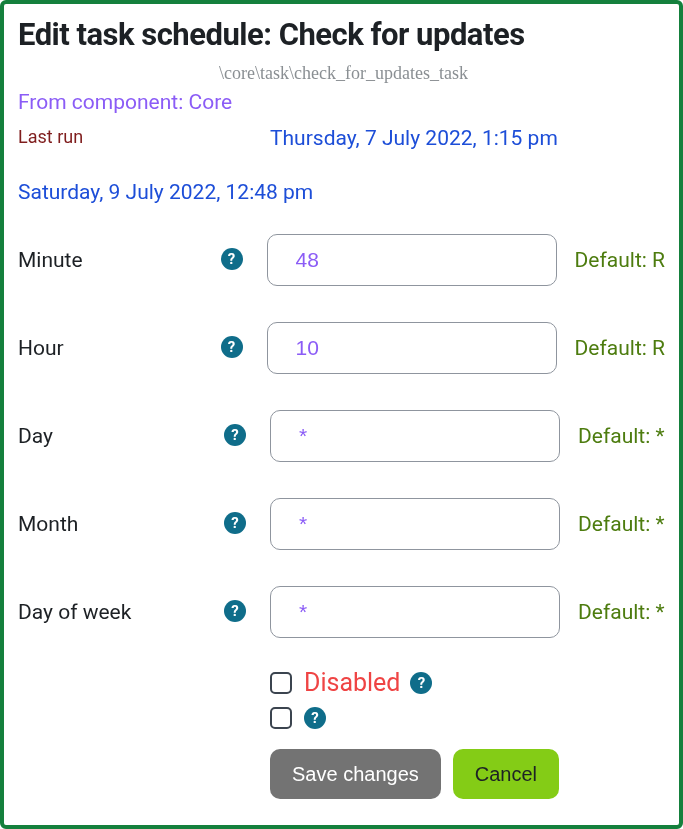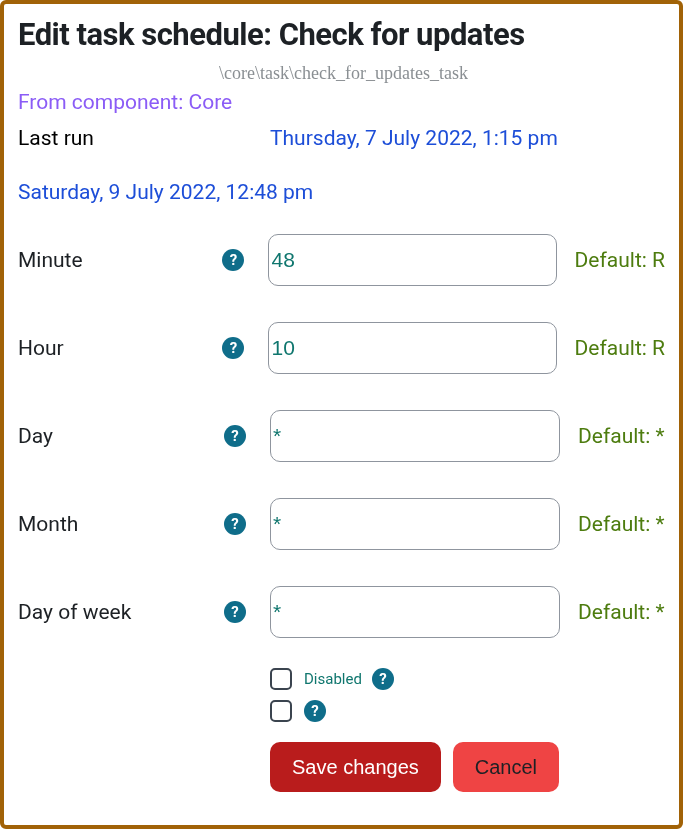--- a/index.html
+++ b/index.html
@@ -3,21 +3,21 @@
   <meta charset="utf-8">
   <style>
     * { box-sizing: border-box; margin: 0; padding: 0; }
     body {
       font-family: -apple-system, BlinkMacSystemFont, "Segoe UI", Roboto, Helvetica, Arial, sans-serif;
       background: #fff;
       color: #1d2125;
       padding: 0;
     }
     .container {
-      border: 4px solid #a16207;
+      border: 4px solid #15803d;
       border-radius: 6px;
       width: 683px;
       height: 829px;
       padding: 12px 14px;
       overflow: hidden;
     }
     h1 {
       font-size: 31px;
       font-weight: 700;
       color: #1d2125;
@@ -37,37 +37,36 @@
       color: #8b5cf6;
       margin-bottom: 12px;
     }
     .info-row {
       display: flex;
       align-items: flex-start;
       margin-bottom: 30px;
     }
     .info-label {
       width: 252px;
-      font-size: 21px;
-      color: #000000;
+      font-size: 18px;
+      color: #7f1d1d;
       padding-top: 0;
     }
     .info-value {
       font-size: 21px;
       color: #1d4ed8;
     }
     .form-row {
       display: flex;
       align-items: center;
       margin-bottom: 36px;
     }
     .form-label-col {
       width: 252px;
       display: flex;
-      align-items: center;
       justify-content: space-between;
       padding-right: 24px;
     }
     .form-label {
       font-size: 21px;
       color: #1d2125;
     }
     .help-icon {
       width: 22px;
       height: 22px;
@@ -80,23 +79,23 @@
       font-size: 15px;
       font-weight: 700;
       cursor: pointer;
       flex-shrink: 0;
     }
     .form-input {
       width: 290px;
       height: 52px;
       border: 1px solid #8f959e;
       border-radius: 10px;
-      padding: 0 2px;
-      font-size: 21px;
-      color: #0f766e;
+      padding: 0 28px;
+      font-size: 21px;
+      color: #8b5cf6;
       background: #fff;
       outline: none;
     }
     .form-hint {
       font-size: 21px;
       color: #4d7c0f;
       margin-left: 18px;
       white-space: nowrap;
     }
     .checkbox-section {
@@ -112,47 +111,47 @@
       width: 22px;
       height: 22px;
       border: 2px solid #3b444f;
       border-radius: 5px;
       background: #fff;
       margin-right: 12px;
       cursor: pointer;
       flex-shrink: 0;
     }
     .checkbox-label {
-      font-size: 15px;
-      color: #0f766e;
+      font-size: 25px;
+      color: #ef4444;
       margin-right: 10px;
     }
     .button-row {
       margin-left: 252px;
       margin-top: 20px;
       display: flex;
       gap: 12px;
     }
     .btn {
       height: 50px;
       padding: 0 22px;
       border-radius: 10px;
       font-size: 20px;
       border: none;
       cursor: pointer;
       display: inline-flex;
       align-items: center;
       justify-content: center;
     }
     .btn-primary {
-      background: #b91c1c;
+      background: #737373;
       color: #fff;
     }
     .btn-secondary {
-      background: #ef4444;
+      background: #84cc16;
       color: #1d2125;
     }
   </style>
 </head>
 <body>
 
 <div class="container">
 
   <h1>Edit task schedule: Check for updates</h1>
   <div class="classpath">\core\task\check_for_updates_task</div>

